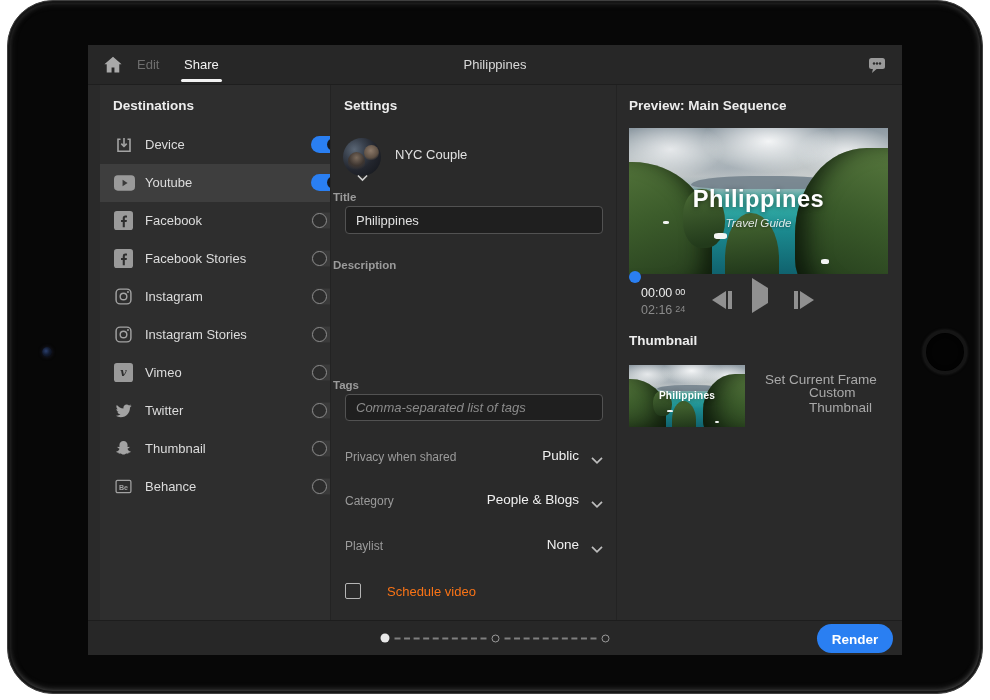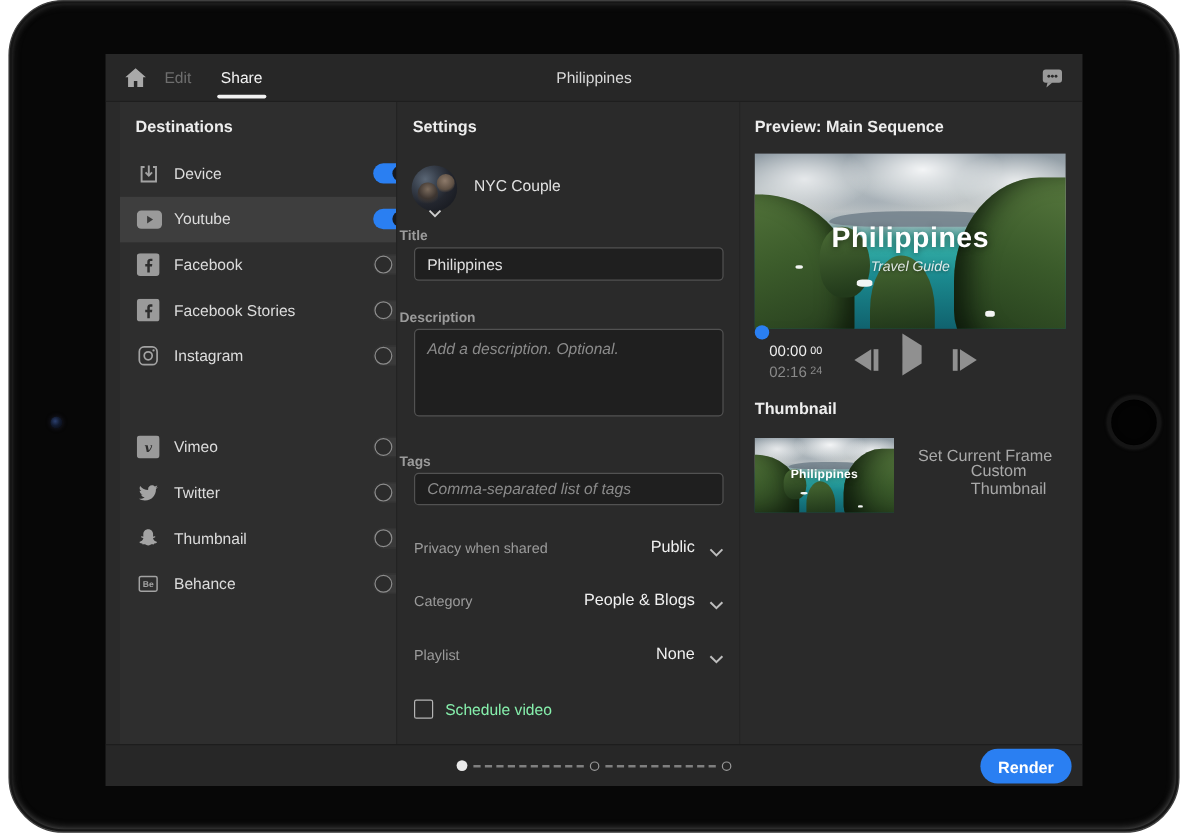--- a/index.html
+++ b/index.html
@@ -67,21 +67,21 @@
   .avatar::after{content:"";position:absolute;left:12%;top:38%;width:46%;height:50%;border-radius:50% 50% 40% 40%;
           background:radial-gradient(circle at 50% 30%,#7a6a5c 0%,#3d3530 50%,rgba(0,0,0,0) 78%);}
   .avatar-chev{position:absolute;left:26px;top:85px;width:11px;height:8px;}
   .account-name{position:absolute;left:64px;top:62px;font-size:13px;color:#e2e2e2;}
   .dd-row{position:absolute;left:14px;width:258px;height:20px;}
   .dd-row .dd-lbl{position:absolute;left:0;top:3px;font-size:12px;color:#9b9b9b;}
   .dd-row .dd-val{position:absolute;right:24px;top:1px;font-size:13.5px;color:#f0f0f0;}
   .dd-row .dd-chev{position:absolute;right:0;top:6px;width:12px;height:9px;}
   .chk{position:absolute;left:14px;width:16px;height:16px;border:1.5px solid #b5b5b5;border-radius:2px;
        box-sizing:border-box;background:transparent;}
-  .chk-lbl{position:absolute;left:40px;font-size:13px;color:#86efac;}
+  .chk-lbl{position:absolute;left:56px;font-size:13px;color:#f97316;}
   
   .video-frame{position:absolute;left:12px;top:43px;width:259px;height:146px;font-size:11px;}
   .thumb-frame{position:absolute;left:12px;top:280px;width:116px;height:62px;font-size:4.6px;}
   .scene{position:absolute;inset:0;overflow:hidden;background:
       linear-gradient(180deg,#8d99a2 0%,#b7bfc2 20%,#c8cccc 33%,#9fb0b4 40%,#4ab9ae 48%,
                       #2fa7a2 56%,#1b8a8f 70%,#10626e 100%);}
   .clouds{position:absolute;left:0;top:0;width:100%;height:46%;background:
       radial-gradient(ellipse 30% 60% at 16% 32%,rgba(236,238,240,.9),rgba(255,255,255,0) 70%),
       radial-gradient(ellipse 36% 64% at 54% 20%,rgba(248,249,250,.95),rgba(255,255,255,0) 72%),
       radial-gradient(ellipse 28% 55% at 84% 36%,rgba(244,245,246,.85),rgba(255,255,255,0) 70%),
@@ -232,20 +232,33 @@
               <circle cx="10" cy="10" r="3.5"></circle>
               <circle cx="14.7" cy="5.3" r="1" fill="#a3a3a3" stroke="none"></circle>
             </svg>
         </span>
         <span class="dlabel">Instagram</span>
         <span class="toggle off">
             <span class="knob"></span>
           </span>
       </div>
 
+      <div class="dest-row" style="top:231px;">
+        <span class="dicon">
+          <svg viewBox="0 0 20 20" width="19" height="19" fill="none" stroke="#a3a3a3" stroke-width="1.5">
+              <rect x="2.2" y="2.2" width="15.6" height="15.6" rx="4.2"></rect>
+              <circle cx="10" cy="10" r="3.5"></circle>
+              <circle cx="14.7" cy="5.3" r="1" fill="#a3a3a3" stroke="none"></circle>
+            </svg>
+        </span>
+        <span class="dlabel">Instagram Stories</span>
+        <span class="toggle off">
+            <span class="knob"></span>
+          </span>
+      </div>
 
       <div class="dest-row" style="top:269px;">
         <span class="dicon">
           <svg viewBox="0 0 20 20" width="19" height="19">
               <rect width="20" height="20" rx="3" fill="#9a9a9a"></rect>
               <text x="10" y="14.2" text-anchor="middle" font-family="DejaVu Serif, serif" font-style="italic" font-weight="bold" font-size="11.5" fill="#2e2e2e">v</text>
             </svg>
         </span>
         <span class="dlabel">Vimeo</span>
         <span class="toggle off">
@@ -299,21 +312,20 @@
         <svg viewBox="0 0 12 8" width="11" height="8">
             <path d="M1 1.3 6 6.3 11 1.3" stroke="#cfcfcf" stroke-width="1.7" fill="none"></path>
           </svg>
       </span>
       <div class="account-name">NYC Couple</div>
 
       <div class="lbl" style="top:106px;">Title</div>
       <input class="inp" style="top: 121px; height: 28px;" value="Philippines">
 
       <div class="lbl" style="top:174px;">Description</div>
-      <textarea class="inp" style="top: 189px; height: 73px;" placeholder="Add a description. Optional."></textarea>
 
       <div class="lbl" style="top:294px;">Tags</div>
       <input class="inp" style="top: 309px; height: 27px;" placeholder="Comma-separated list of tags">
 
       <div class="dd-row" style="top:362px;">
         <span class="dd-lbl">Privacy when shared</span>
         <span class="dd-val">Public</span>
         <span class="dd-chev">
           <svg viewBox="0 0 12 8" width="12" height="9">
               <path d="M1 1.3 6 6.3 11 1.3" stroke="#bdbdbd" stroke-width="1.7" fill="none"></path>

